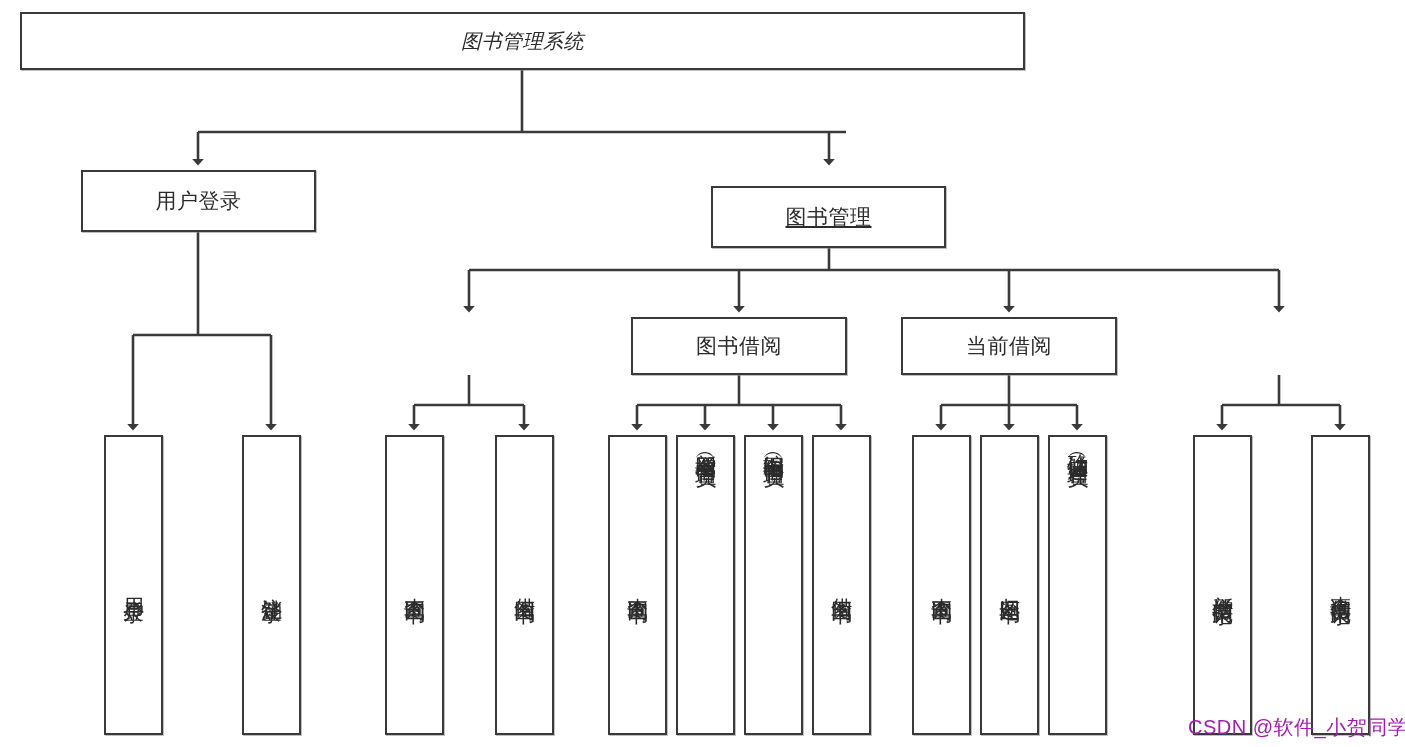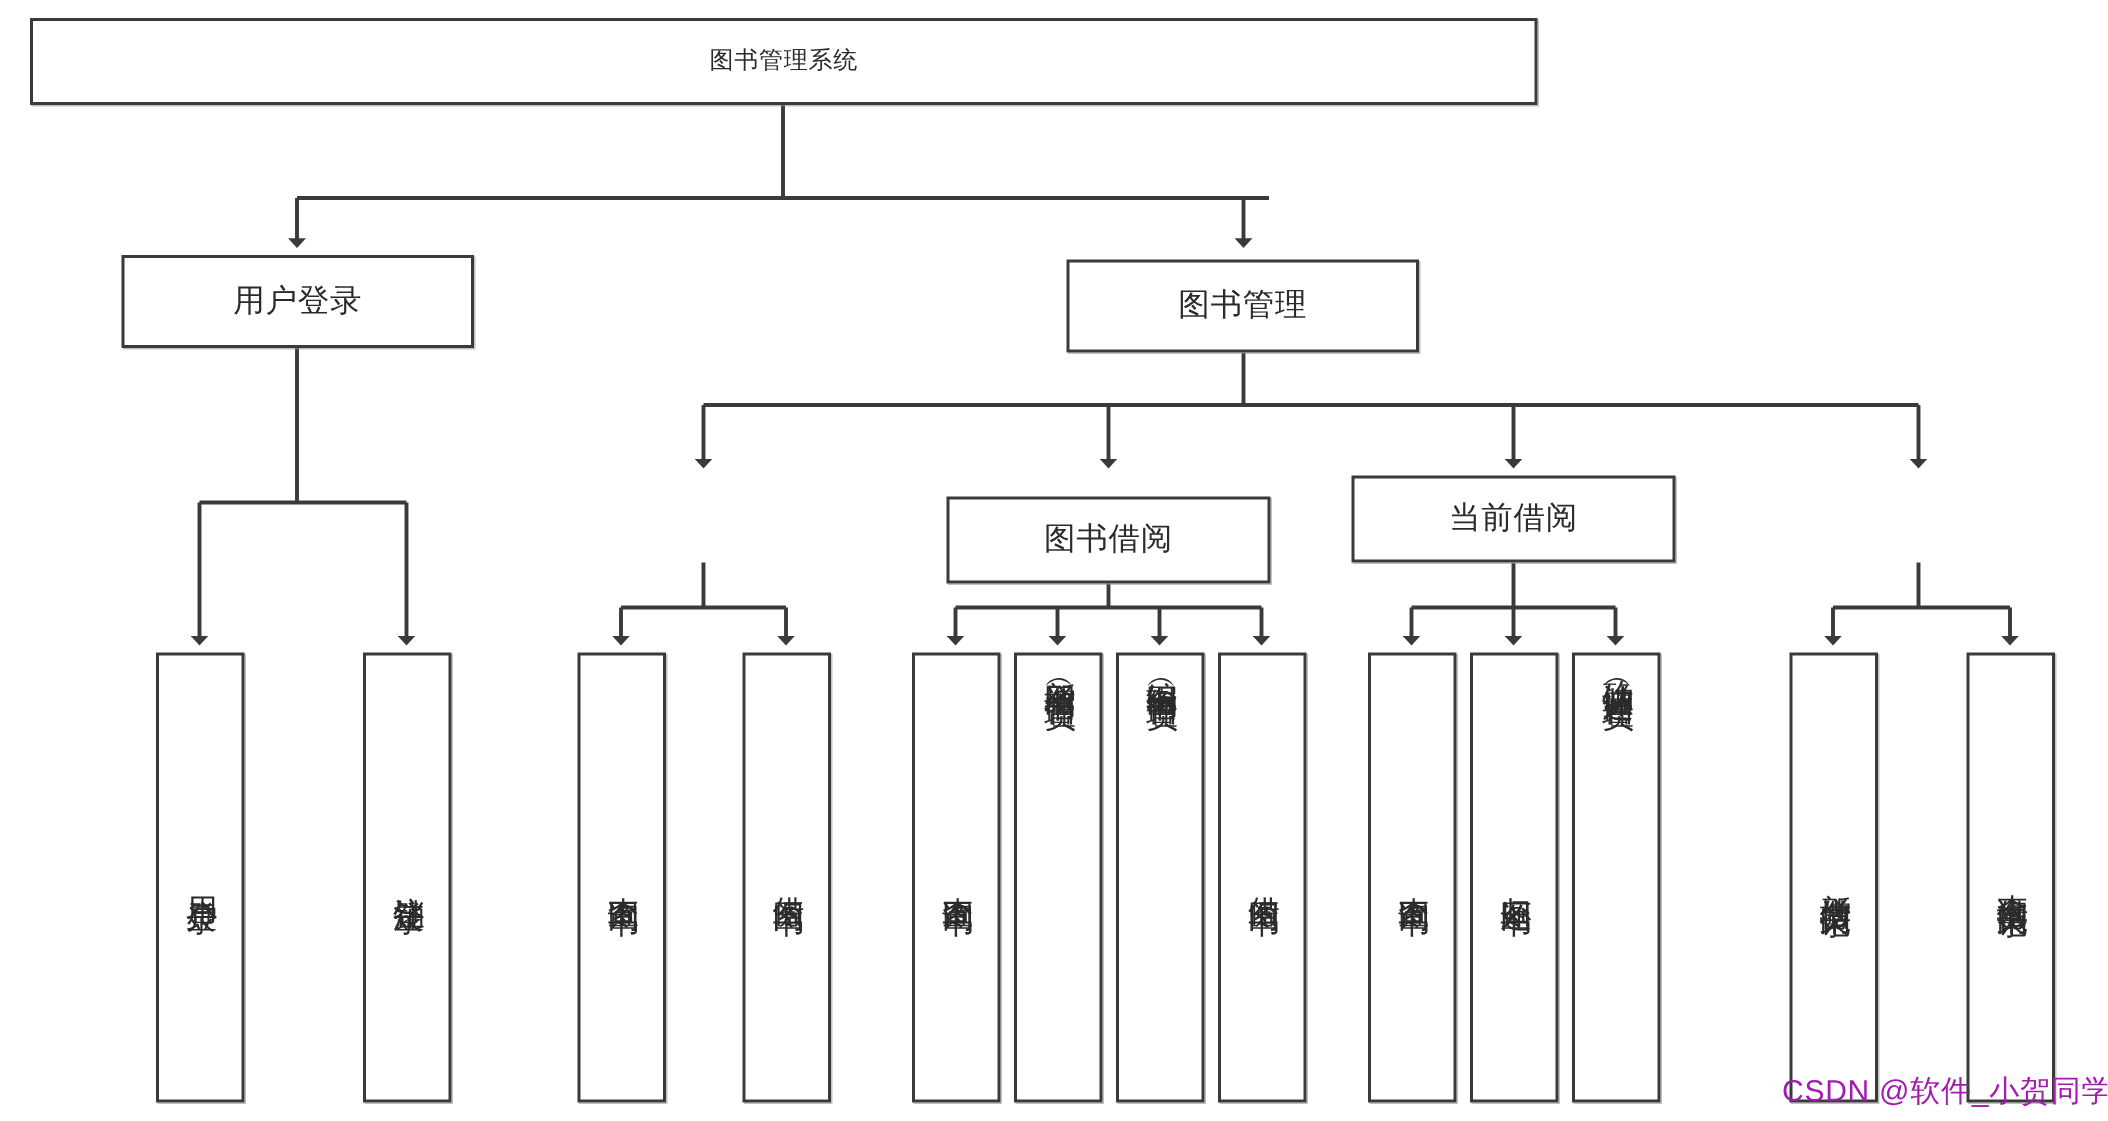--- a/index.html
+++ b/index.html
@@ -37,21 +37,21 @@
     justify-content: center;
     color: #2b2b2b;
   }
   .node-label {
     font-size: 21px;
     line-height: 1.15;
     letter-spacing: 0.5px;
     white-space: nowrap;
     color: #2b2b2b;
   }
-  .node.root .node-label { font-size: 16px; }
+  .node.root .node-label { font-size: 20px; font-style: italic; }
   .node.vertical {
     align-items: flex-start;
     justify-content: center;
     padding-top: 0;
   }
   .node.vertical .node-label {
     writing-mode: vertical-rl;
     text-orientation: upright;
     font-size: 21px;
     line-height: 1.25;
@@ -128,25 +128,25 @@
     </g>
   </svg>
 
   <div class="node root" style="left:20px; top:12px; width:1005px; height:58px;">
     <span class="node-label">图书管理系统</span>
   </div>
 
   <div class="node" style="left:81px; top:170px; width:235px; height:62px;">
     <span class="node-label">用户登录</span>
   </div>
-  <div class="node" style="left:711px; top:173px; width:235px; height:62px;">
+  <div class="node" style="left:711px; top:186px; width:235px; height:62px;text-decoration:underline;">
     <span class="node-label">图书管理</span>
   </div>
 
-  <div class="node" style="left:631px; top:317px; width:216px; height:58px;margin-top:14px;">
+  <div class="node" style="left:631px; top:317px; width:216px; height:58px;">
     <span class="node-label">图书借阅</span>
   </div>
   <div class="node" style="left:901px; top:317px; width:216px; height:58px;">
     <span class="node-label">当前借阅</span>
   </div>
 
   <div class="node vertical centered" style="left:104px; top:435px; width:59px; height:300px;">
     <span class="node-label">用户登录</span>
   </div>
   <div class="node vertical centered" style="left:242px; top:435px; width:59px; height:300px;">

